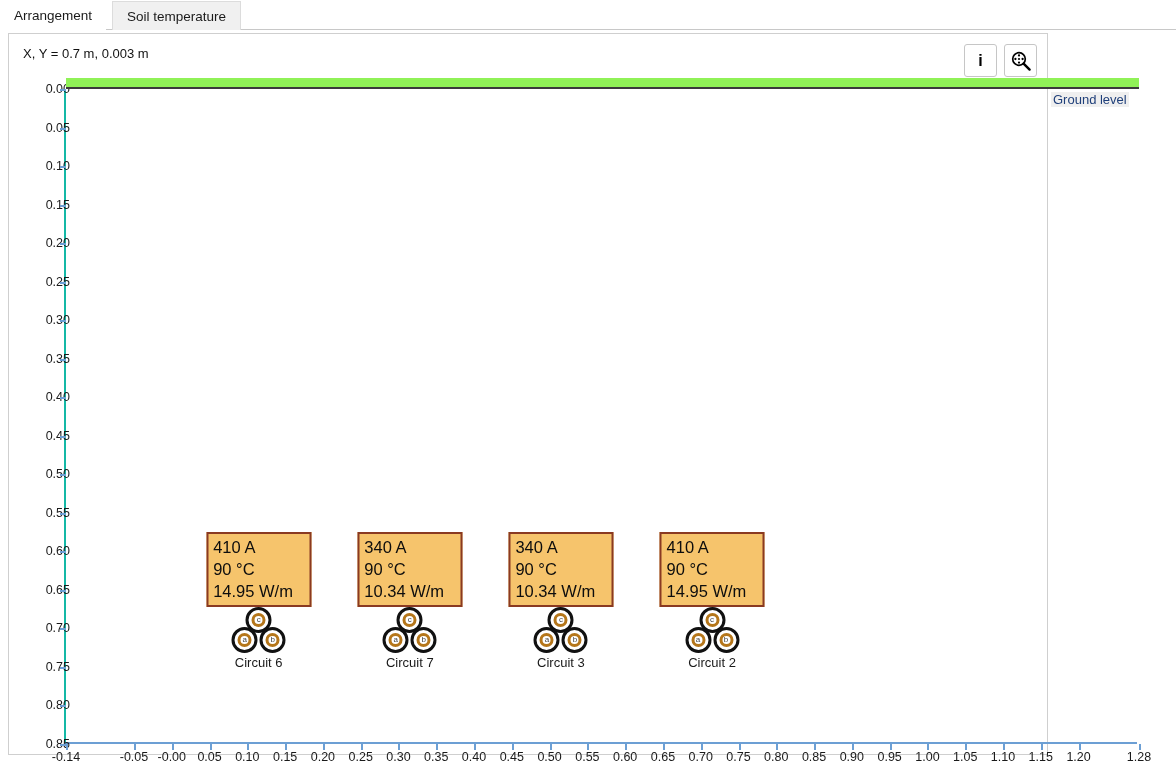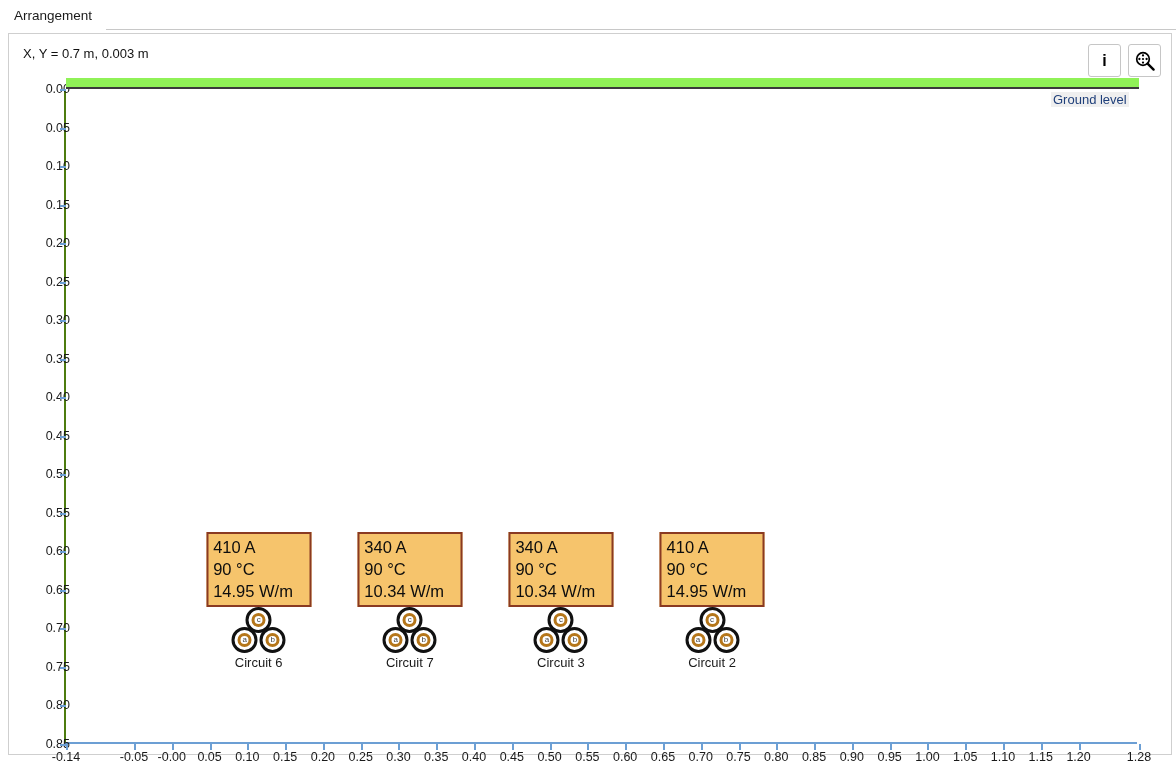--- a/index.html
+++ b/index.html
@@ -48,21 +48,21 @@
     background: #f0f0f0;
     border: 1px solid #dcdcdc;
     border-bottom: none;
     color: #1a1a1a;
   }
 
   
   #panel {
     position: absolute;
     left: 8px; top: 33px;
-    width: 1164px;
+    width: 1040px;
     height: 722px;
     background: #ffffff;
     border: 1px solid #cfcfcf;
     box-sizing: border-box;
   }
 
   #coord-readout {
     position: absolute;
     left: 14px; top: 12px;
     font-size: 13px;
@@ -100,21 +100,21 @@
     position: absolute;
     left: 0; top: 0;
     width: 1160px;
     height: 722px;
   }
   #plot-frame {
     position: absolute;
     left: 55px; top: 55px;
     width: 1073px;
     height: 655px;
-    border-left: 2px solid #4d7c0f;
+    border-left: 2px solid #14b8a6;
     border-bottom: 2px solid #6c9fd4;
     box-sizing: border-box;
   }
 
   .ytick-label {
     position: absolute;
     right: 1067px;
     text-align: right;
     width: 46px;
     font-size: 12.5px;
@@ -228,20 +228,23 @@
     margin-top: 2px;
     white-space: nowrap;
   }
 </style>
 </head>
 <body>
 
 <div id="tab-bar">
   <div class="tab active" id="tab-0" style="left: 0px;">
     <span>Arrangement</span>
+  </div>
+  <div class="tab inactive" id="tab-1" style="left: 112px;">
+    <span>Soil temperature</span>
   </div>
 </div>
 
 <div id="panel">
 
   <div id="coord-readout">X, Y = 0.7 m, 0.003 m</div>
 
   <div class="tool-btn" id="info-btn">
     <span class="glyph">i</span>
   </div>

